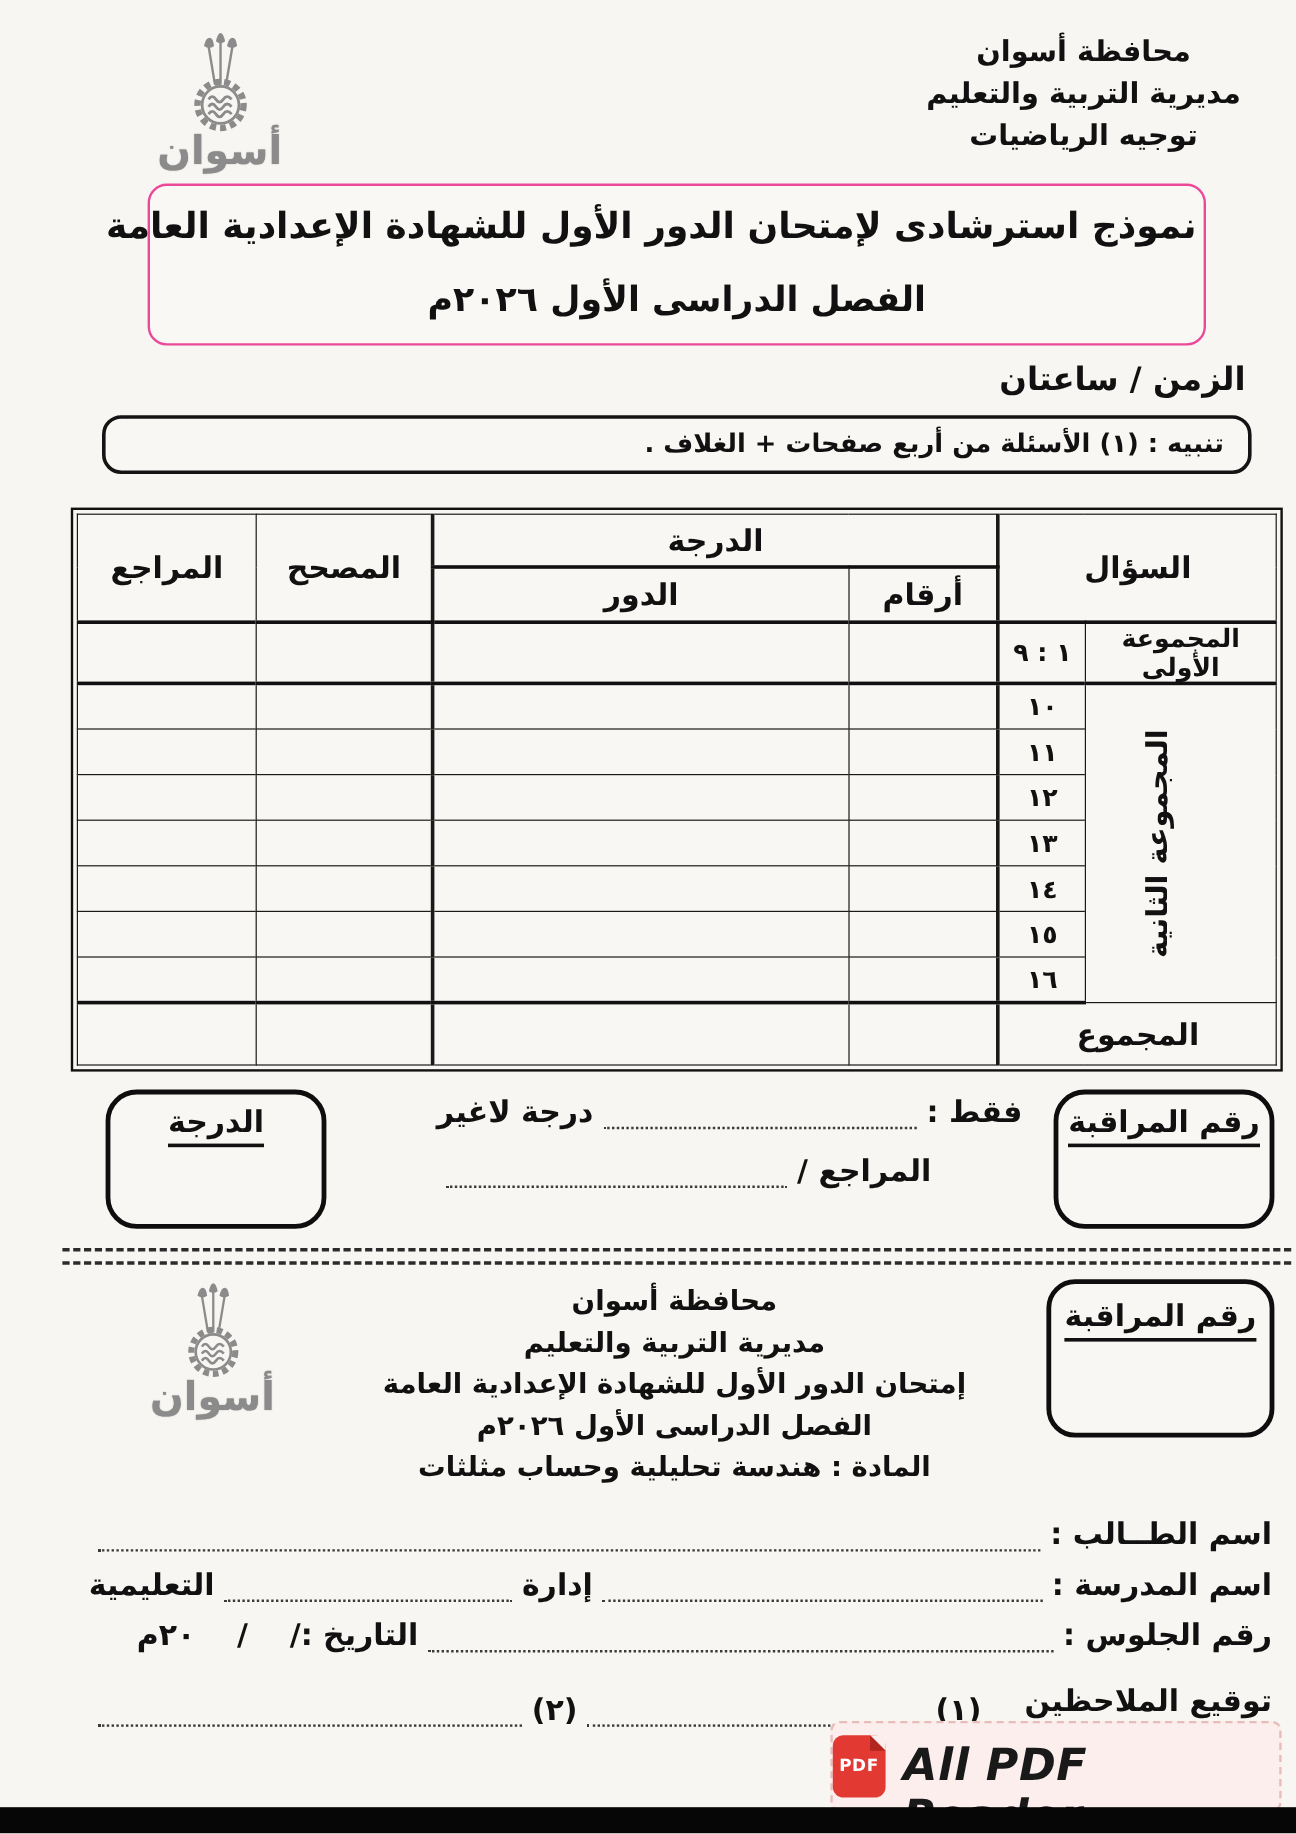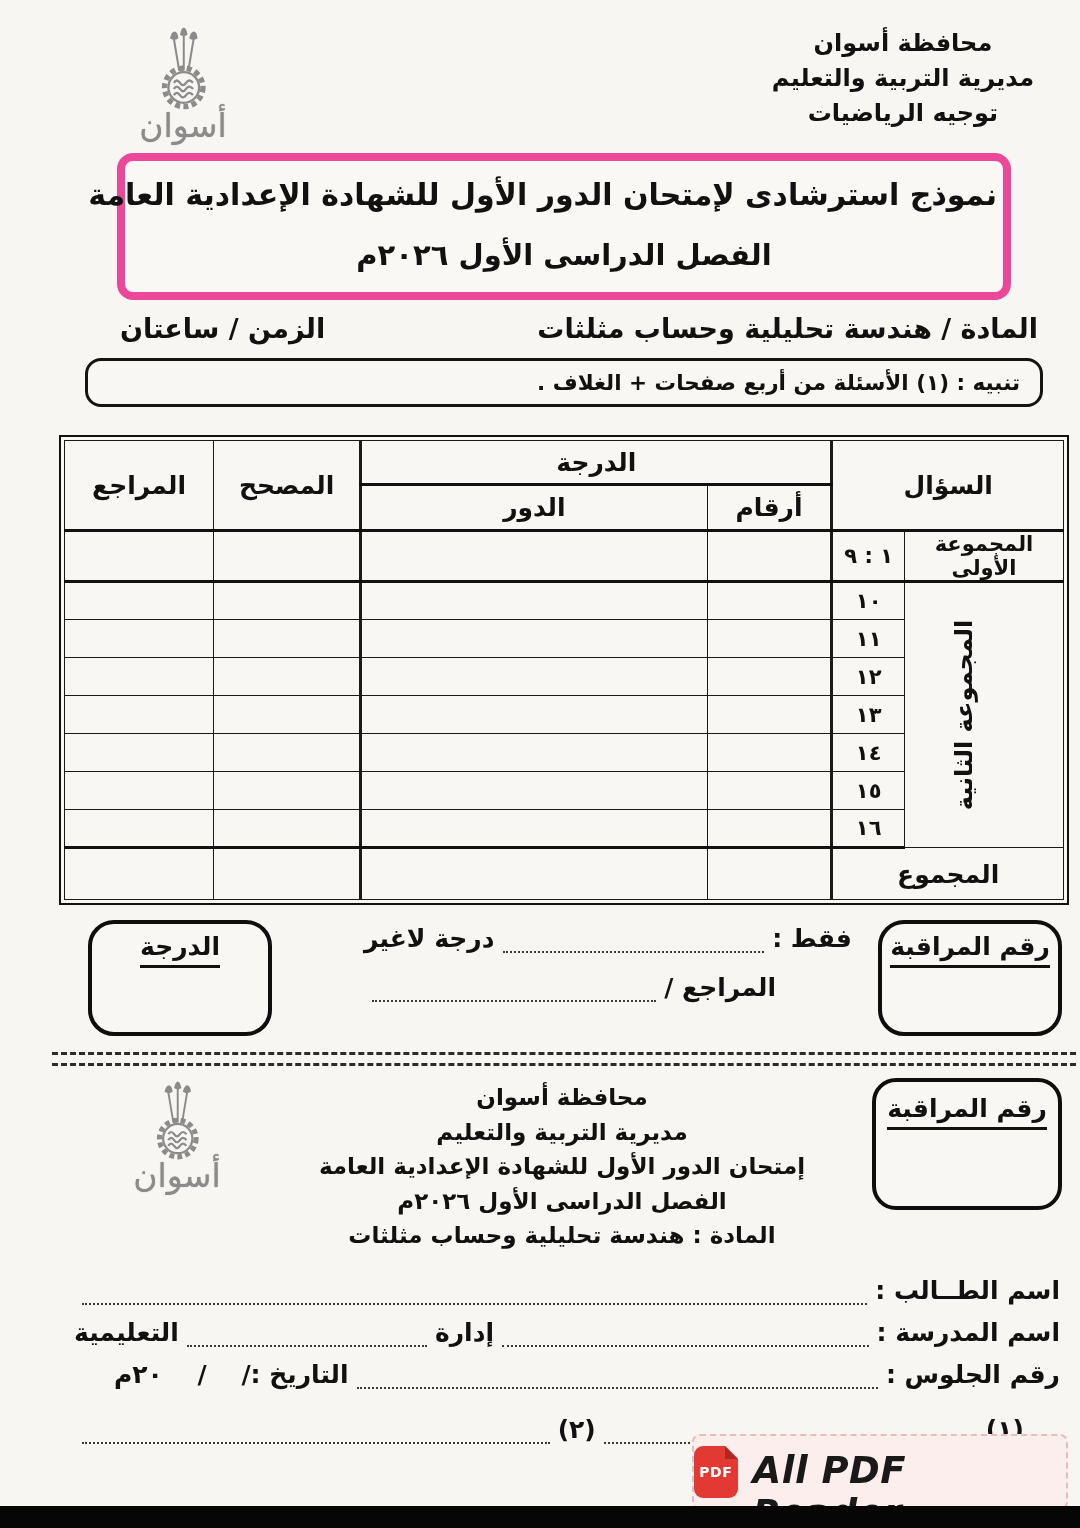--- a/index.html
+++ b/index.html
@@ -11,25 +11,25 @@
   }
   .u  { display:inline-block; border-bottom:3px solid #111; padding-bottom:4px; }
   .u2 { text-decoration-thickness:2.5px; text-underline-offset:5px; }
   .dots { flex:1; border-bottom:2.6px dotted #3a3a3a; height:1.05em; margin:0 8px; }
 
   
   .top { display:flex; justify-content:space-between; align-items:flex-start; padding:26px 70px 0 84px; }
   .org { text-align:center; font-weight:bold; font-size:24px; line-height:1.45; }
   .logo { width:150px; text-align:center; }
   .logo svg { width:80px; height:86px; display:block; margin:0 auto; }
-  .logo-word { font-size:33px; font-weight:normal; color:#8b8b8b; margin-top:-6px; letter-spacing:1px;
+  .logo-word { font-size:33px; font-weight:bold; color:#8b8b8b; margin-top:-6px; letter-spacing:1px;
                text-shadow:0 0 1px #9a9a9a; }
 
   
-  .title-box { margin:8px auto 0; width:866px; border:8px solid #ec4899; border-radius:16px;
+  .title-box { margin:8px auto 0; width:866px; border:2px solid #ec4899; border-radius:16px;
                background:#faf8f4; text-align:center; padding:16px 6px 20px; }
   .title-box .t1 { font-size:30px; font-weight:bold; white-space:nowrap; }
   .title-box .t2 { font-size:29px; font-weight:bold; margin-top:26px; }
 
   .subject-row { display:flex; justify-content:space-between; padding:13px 66px 0 96px;
                  font-weight:bold; font-size:27px; }
 
   .notice-box { margin:14px auto 0; width:912px; border:3.5px solid #141414; border-radius:16px;
                 padding:9px 20px; display:flex; justify-content:space-between; align-items:center;
                 font-size:21.5px; font-weight:bold; background:#f9f7f3; }
@@ -125,21 +125,20 @@
       <div class="logo-word">أسوان</div>
     </div>
   </div>
 
   <div class="title-box">
     <div class="t1">نموذج استرشادى لإمتحان الدور الأول للشهادة الإعدادية العامة</div>
     <div class="t2">الفصل الدراسى الأول ٢٠٢٦م</div>
   </div>
 
   <div class="subject-row">
-    <span>المادة / هندسة تحليلية وحساب مثلثات</span>
     <span>الزمن / ساعتان</span>
   </div>
 
   <div class="notice-box">
     <div>
       <span class="u2">تنبيه :</span>
       <span>(١) الأسئلة من أربع صفحات + الغلاف .</span>
     </div>
   </div>
 
@@ -304,20 +303,21 @@
     </div>
     <div class="frow">
       <span class="lbl">رقم الجلوس :</span>
       <span class="dots dots-l"></span>
       <span class="lbl">التاريخ :</span>
       <span class="date-val">/ / ٢٠م</span>
     </div>
   </div>
 
   <div class="sig-row">
+    <span class="u">توقيع الملاحظين</span>
     <span class="gap"></span>
     <span>(١)</span>
     <span class="dots"></span>
     <span>(٢)</span>
     <span class="dots" style="flex:1.25"></span>
   </div>
 
   <div class="wm">
     <span class="pdf-icon">PDF</span>
     <span class="wm-text">All PDF Reader</span>

